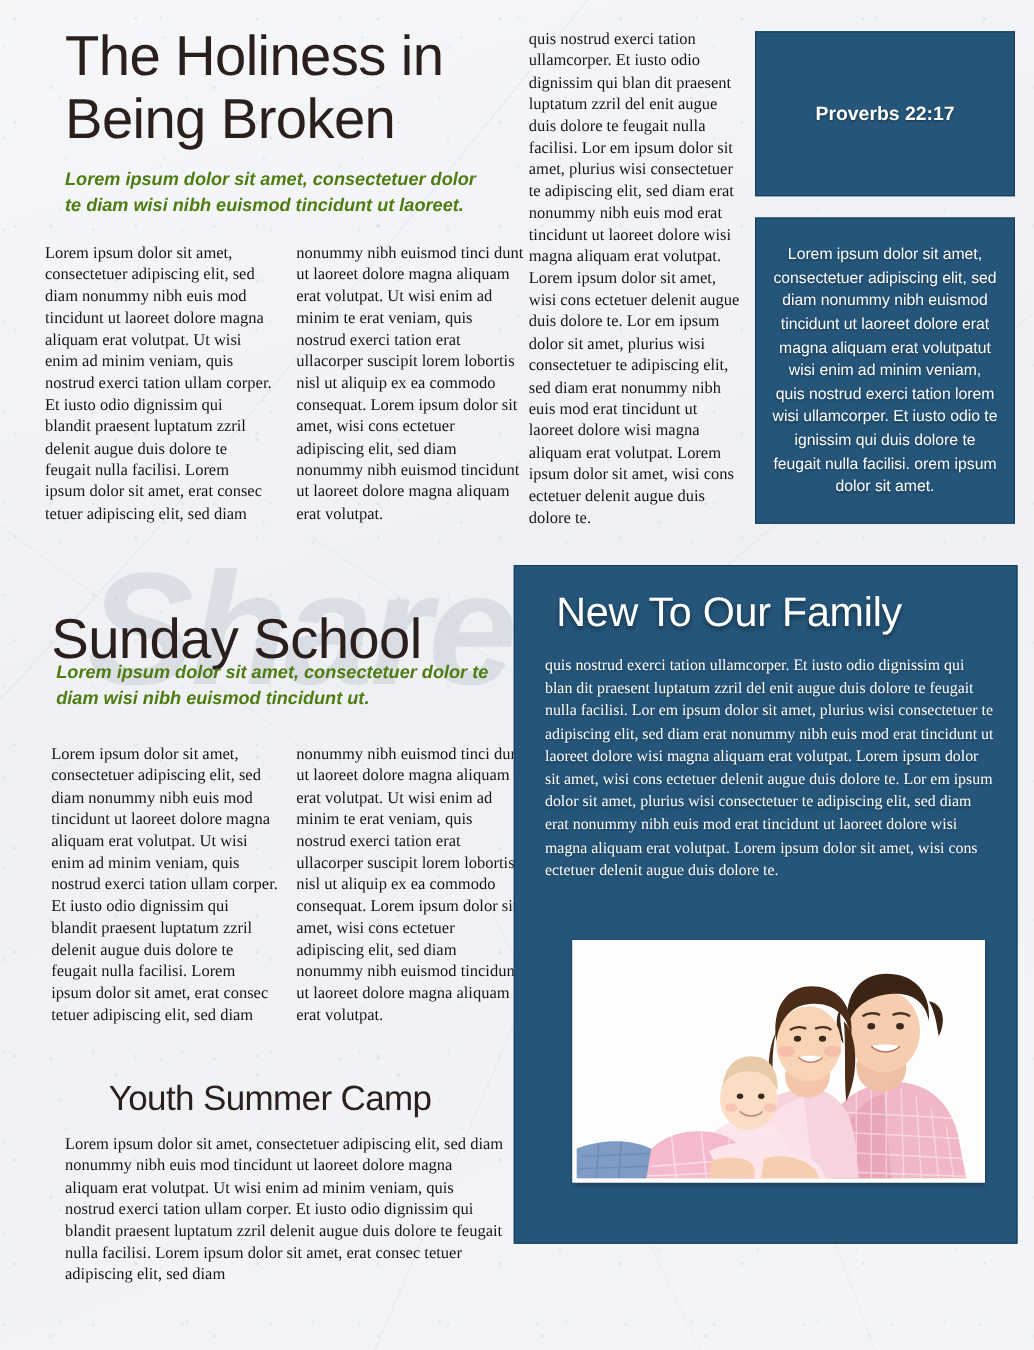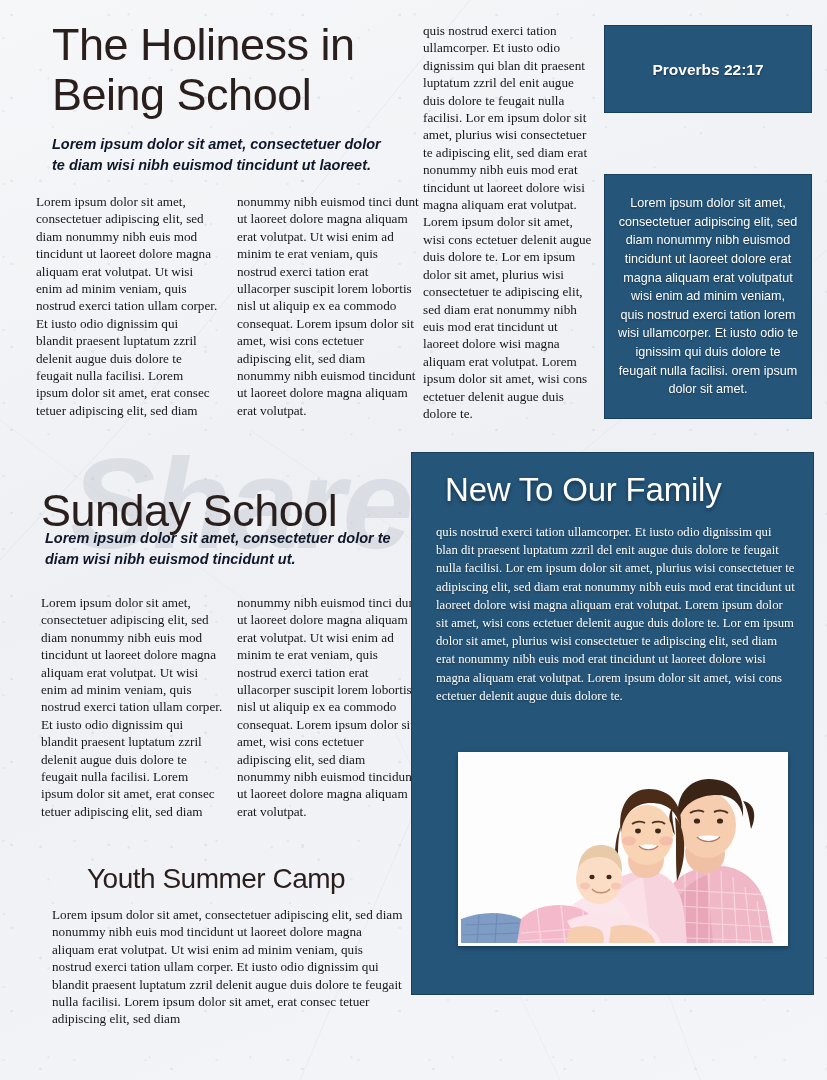--- a/index.html
+++ b/index.html
@@ -44,36 +44,36 @@
     font-family:"Liberation Sans", sans-serif;
   }
   .watermark .reg{font-size:30px;vertical-align:super;font-style:normal;}
   .hl{  
     font-size:45px;line-height:50px;color:#2a1f1c;
     letter-spacing:-0.5px;font-weight:400;
   }
   .sub{
     font-family:"Liberation Sans", sans-serif;
     font-style:italic;font-weight:700;font-size:14.5px;line-height:21px;
-    color:#0f172a;
+    color:#4d7c0f;
   }
   .body-col{
     font-family:"Liberation Serif", serif;
     font-size:13.2px;line-height:17.4px;color:#16161a;
     text-align:left;
   }
 
   
   .blue{
     background:#25567a;
     border:1px solid #17405e;
     box-sizing:border-box;
   }
   .quote-box{
-    position:absolute;left:604px;top:25px;width:208px;height:88px;
+    position:absolute;left:604px;top:25px;width:208px;height:132px;
     color:#ffffff;
     display:flex;flex-direction:row;align-items:center;justify-content:center;
     text-align:right;
     text-shadow:0 1px 2px rgba(0,0,0,.45);
   }
   .quote-ref{font-weight:700;font-size:15.5px;line-height:21px;}
   .quote-text{font-weight:700;font-style:italic;font-size:15.5px;line-height:21px;}
 
   .blue-note{
     position:absolute;left:604px;top:174px;width:208px;height:245px;
@@ -134,21 +134,21 @@
 
 <svg class="crease" width="827" height="1080">
   <path d="M 470 0 L 120 430 L 0 560" stroke="#c9cdd6" stroke-width="1" fill="none" opacity=".55"></path>
   <path d="M 827 250 L 560 470 L 300 1080" stroke="#c9cdd6" stroke-width="1" fill="none" opacity=".45"></path>
   <path d="M 250 430 L 530 620 L 700 1080" stroke="#c9cdd6" stroke-width="1" fill="none" opacity=".40"></path>
   <path d="M 0 420 L 380 700 L 560 1080" stroke="#cfd3db" stroke-width="1" fill="none" opacity=".40"></path>
 </svg>
 
 <div class="watermark"><span>SharePFaith</span><span class="reg">®</span></div>
 
-<div class="hl art1-title">The Holiness in Being School</div>
+<div class="hl art1-title">The Holiness in Being Broken</div>
 <div class="sub art1-sub">Lorem ipsum dolor sit amet, consectetuer dolor te diam wisi nibh euismod tincidunt ut laoreet.</div>
 
 <div class="col body-col" id="c1">Lorem ipsum dolor sit amet, consectetuer adipiscing elit, sed diam nonummy nibh euis mod tincidunt ut laoreet dolore magna aliquam erat volutpat. Ut wisi enim ad minim veniam, quis nostrud exerci tation ullam corper. Et iusto odio dignissim qui blandit praesent luptatum zzril delenit augue duis dolore te feugait nulla facilisi. Lorem ipsum dolor sit amet, erat consec tetuer adipiscing elit, sed diam</div>
 <div class="col body-col" id="c2">nonummy nibh euismod tinci dunt ut laoreet dolore magna aliquam erat volutpat. Ut wisi enim ad minim te erat veniam, quis nostrud exerci tation erat ullacorper suscipit lorem lobortis nisl ut aliquip ex ea commodo consequat. Lorem ipsum dolor sit amet, wisi cons ectetuer adipiscing elit, sed diam nonummy nibh euismod tincidunt ut laoreet dolore magna aliquam erat volutpat.</div>
 <div class="col body-col" id="c3">quis nostrud exerci tation ullamcorper. Et iusto odio dignissim qui blan dit praesent luptatum zzril del enit augue duis dolore te feugait nulla facilisi. Lor em ipsum dolor sit amet, plurius wisi consectetuer te adipiscing elit, sed diam erat nonummy nibh euis mod erat tincidunt ut laoreet dolore wisi magna aliquam erat volutpat. Lorem ipsum dolor  sit amet, wisi cons ectetuer delenit augue duis dolore te. Lor em ipsum dolor sit amet, plurius wisi consectetuer te adipiscing elit, sed diam erat nonummy nibh euis mod erat tincidunt ut laoreet dolore wisi magna aliquam erat volutpat.  Lorem ipsum dolor  sit amet, wisi cons ectetuer delenit augue duis dolore te.</div>
 
 <div class="blue quote-box">
   <div class="quote-ref">Proverbs 22:17</div>
 </div>
 

